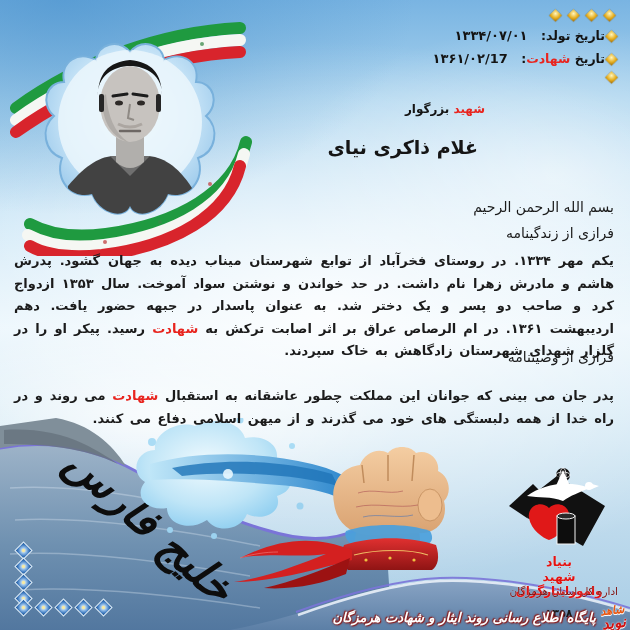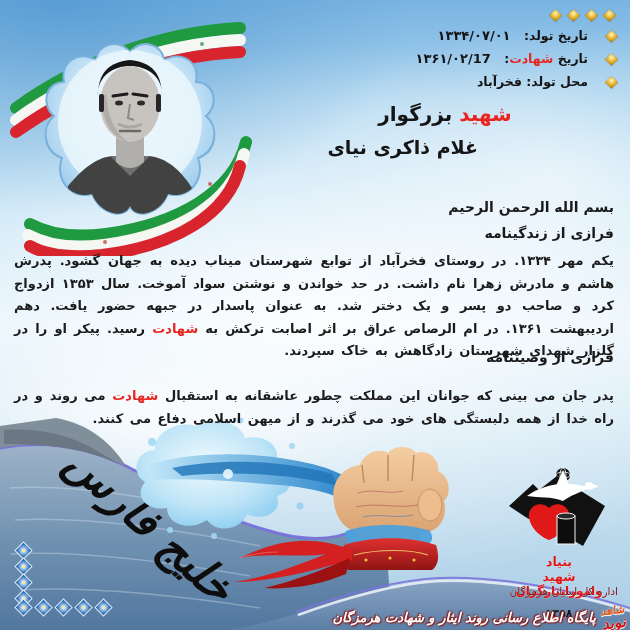--- a/index.html
+++ b/index.html
@@ -13,31 +13,31 @@
       radial-gradient(60% 22% at 25% 66%, rgba(255,255,255,.75), rgba(255,255,255,0) 65%),
       linear-gradient(180deg,#79b4e2 0%,#a9d3ee 16%,#cfe8f7 36%,#e9f5fc 52%,#d4e9f5 68%,#bcd9ec 85%,#a9cde5 100%);
   }
   .red{color:#e8251f;}
   
   .info{position:absolute;top:11px;right:14px;z-index:4;direction:rtl;text-align:right;}
   .gdrow{display:flex;gap:9px;justify-content:flex-start;margin:0 2px 7px 0;}
   .gdia{width:9px;height:9px;transform:rotate(45deg);
     background:radial-gradient(circle at 35% 35%,#fff6bd,#e5ae20 55%,#97680e);
     box-shadow:0 0 1px #7a5408;flex:0 0 auto;}
-  .iline{display:flex;direction:rtl;align-items:center;gap:19px;margin-bottom:5px;
+  .iline{display:flex;direction:rtl;align-items:center;gap:2px;margin-bottom:5px;
     font-size:12.5px;font-weight:700;color:#141414;line-height:18px;}
   .iline .val{margin-right:9px;font-size:13px;letter-spacing:.4px;}
   
   .badge{position:absolute;top:4px;left:10px;width:242px;height:252px;z-index:3;}
   
   .title1{position:absolute;top:102px;left:330px;width:230px;text-align:center;direction:rtl;
-    font-size:20px;font-weight:700;color:#151515;z-index:4;}
+    font-size:12px;font-weight:700;color:#151515;z-index:4;}
   .name{position:absolute;top:136px;left:248px;width:230px;text-align:right;direction:rtl;
     font-size:19px;font-weight:700;color:#151515;z-index:4;}
-  .h{position:absolute;right:16px;direction:rtl;font-size:14px;font-weight:700;color:#1a1a1a;z-index:4;}
+  .h{position:absolute;right:16px;direction:rtl;font-size:14px;font-weight:400;color:#1a1a1a;z-index:4;}
   .bism{top:199px;}
   .bioh{top:225px;}
   .willh{top:349px;}
   .para{position:absolute;right:16px;left:14px;margin:0;direction:rtl;z-index:4;
     text-align:justify;text-align-last:right;font-size:13px;font-weight:700;color:#1b1b1b;
     line-height:22.5px;word-spacing:2px;}
   .biop{top:250px;}
   .willp{top:377px;margin-top:8px;}
   
   .art{position:absolute;left:0;top:418px;width:630px;height:212px;z-index:1;}
@@ -80,21 +80,20 @@
     <div class="iline">
       <span class="gdia"></span>
       <span class="txt"><span class="lbl">تاریخ تولد:</span> <span class="val">۱۳۳۴/۰۷/۰۱</span></span>
     </div>
     <div class="iline">
       <span class="gdia"></span>
       <span class="txt"><span>تاریخ </span><span class="red">شهادت</span><span>:</span> <span class="val">۱۳۶۱/۰۲/17</span></span>
     </div>
     <div class="iline">
       <span class="gdia"></span>
-      <span class="txt">محل تولد: فخرآباد</span>
     </div>
   </div>
 
   <div class="badge">
     <svg width="242" height="252" viewBox="0 0 242 252">
       <defs>
         <radialGradient id="shieldG" cx="50%" cy="42%" r="65%">
           <stop offset="0%" stop-color="#ecf6fd"></stop>
             <stop offset="60%" stop-color="#c4e2f6"></stop>
             <stop offset="100%" stop-color="#8fc2e8"></stop>

